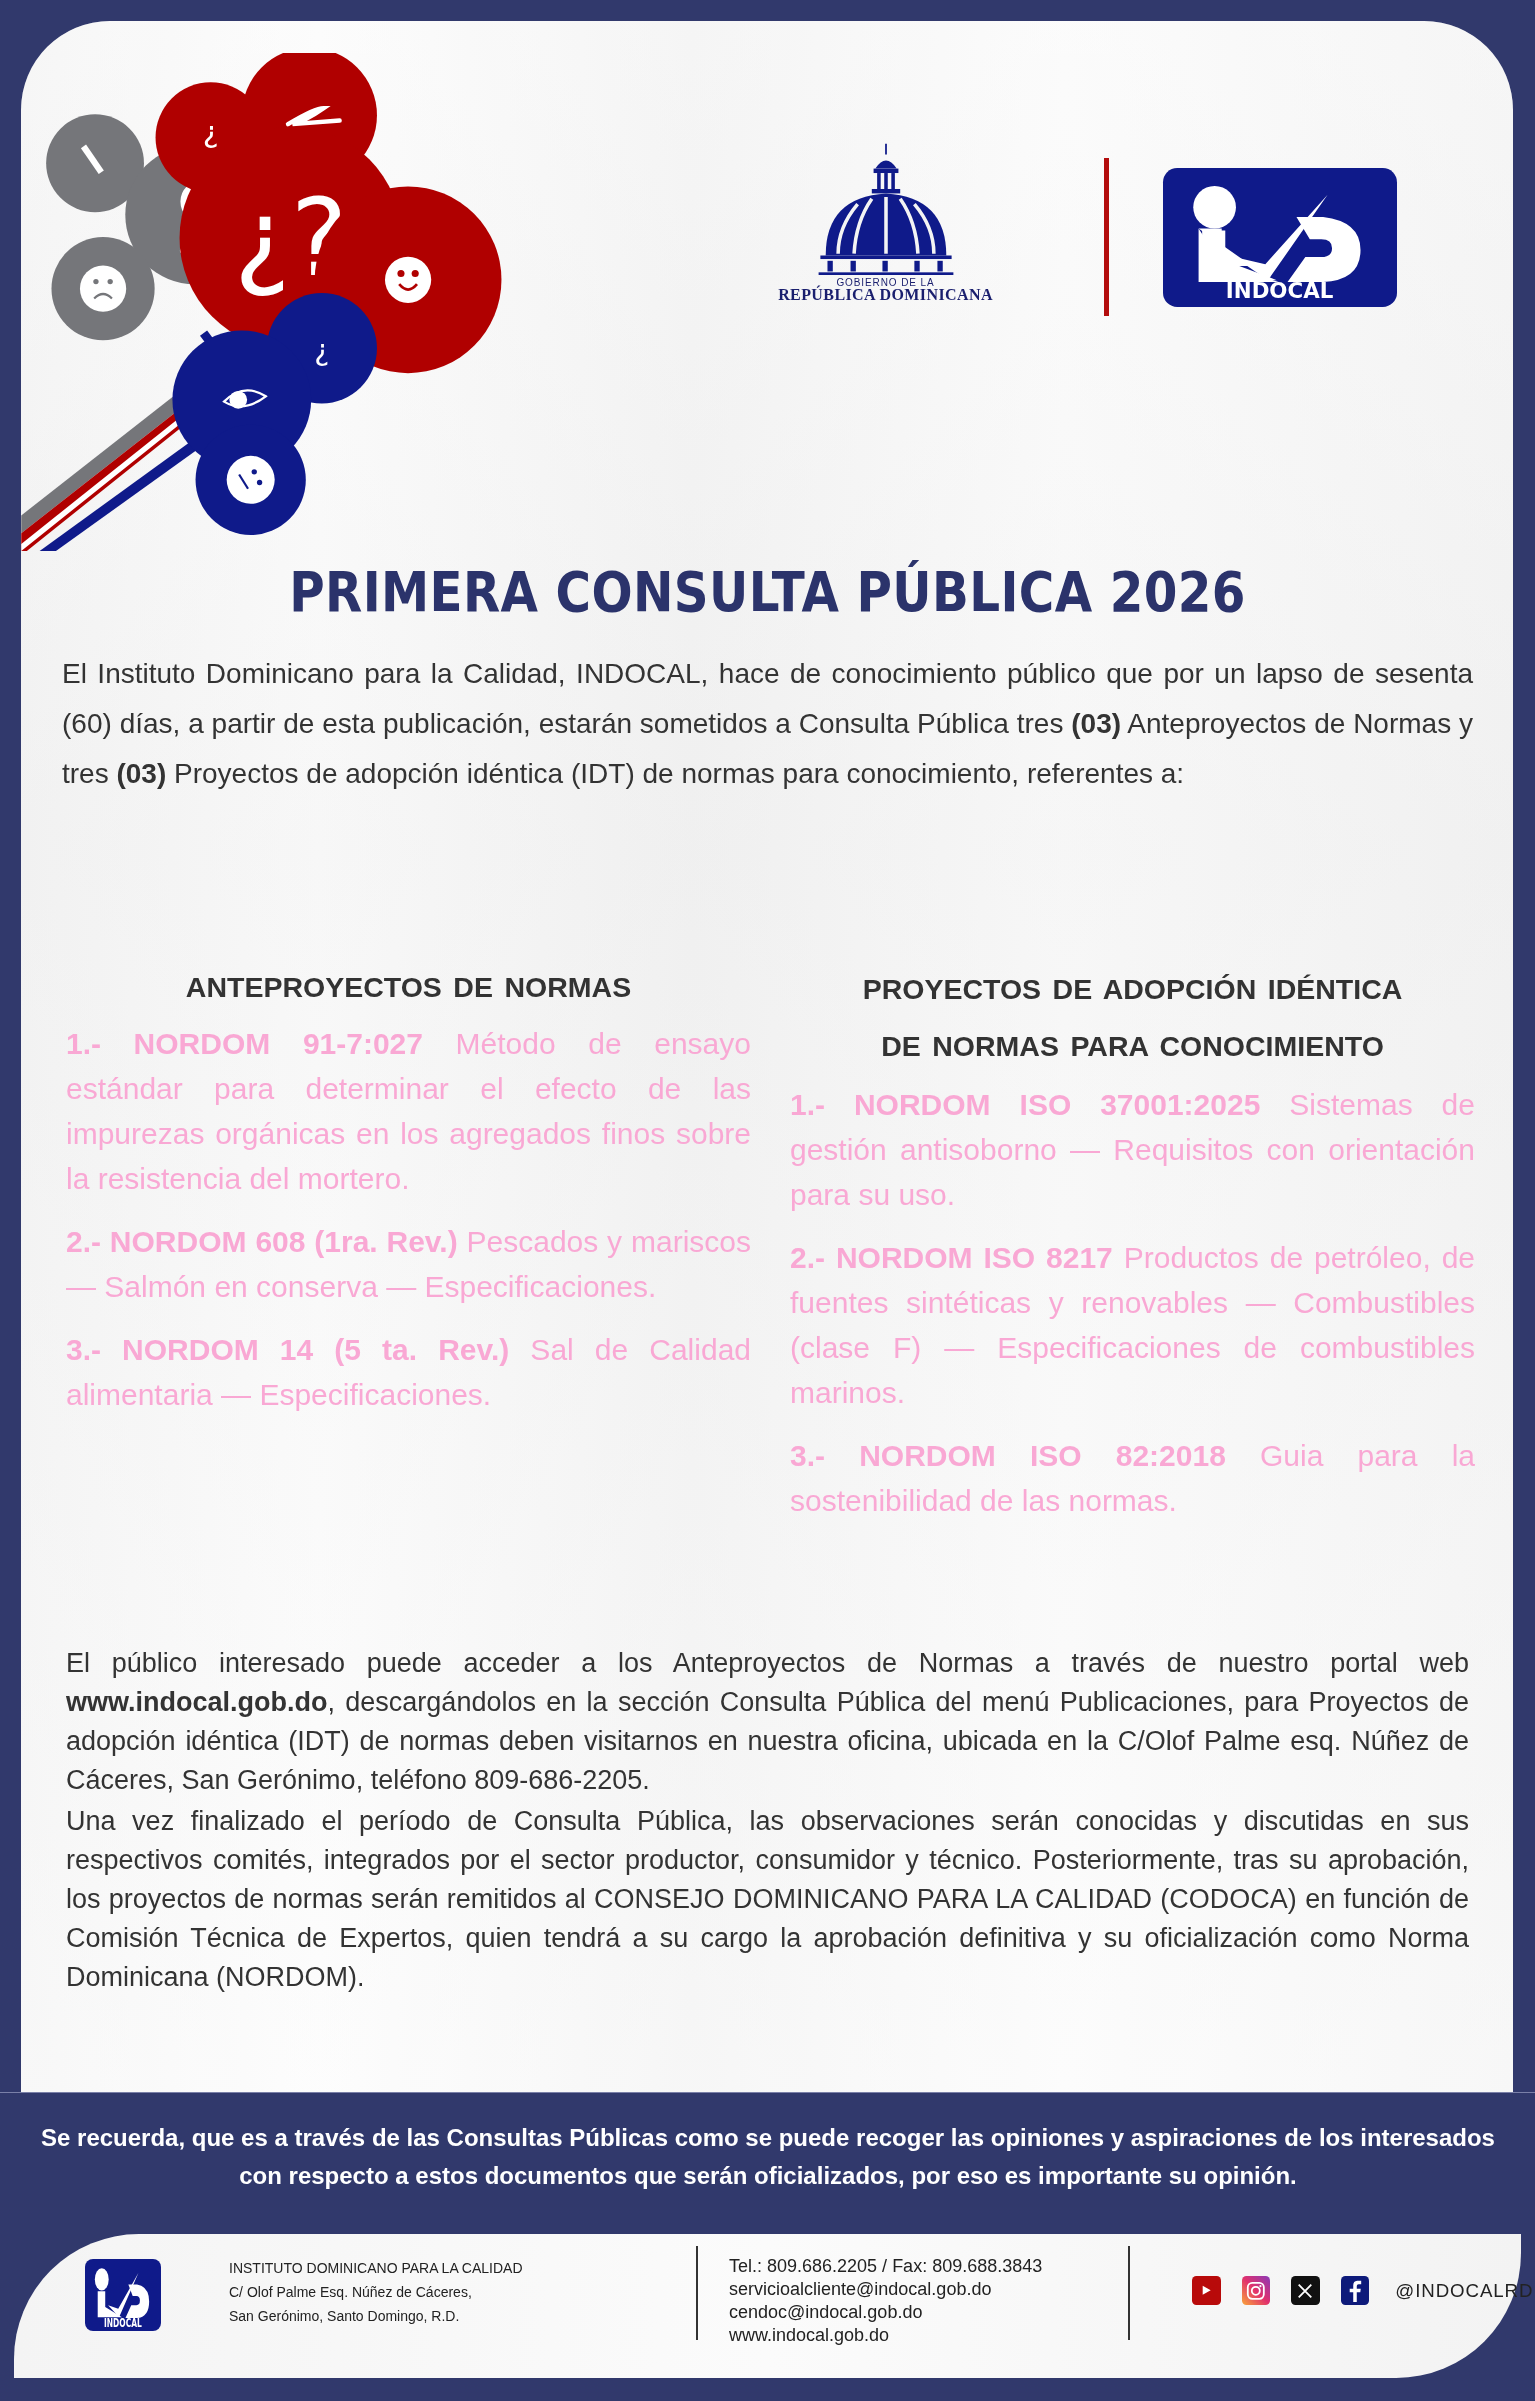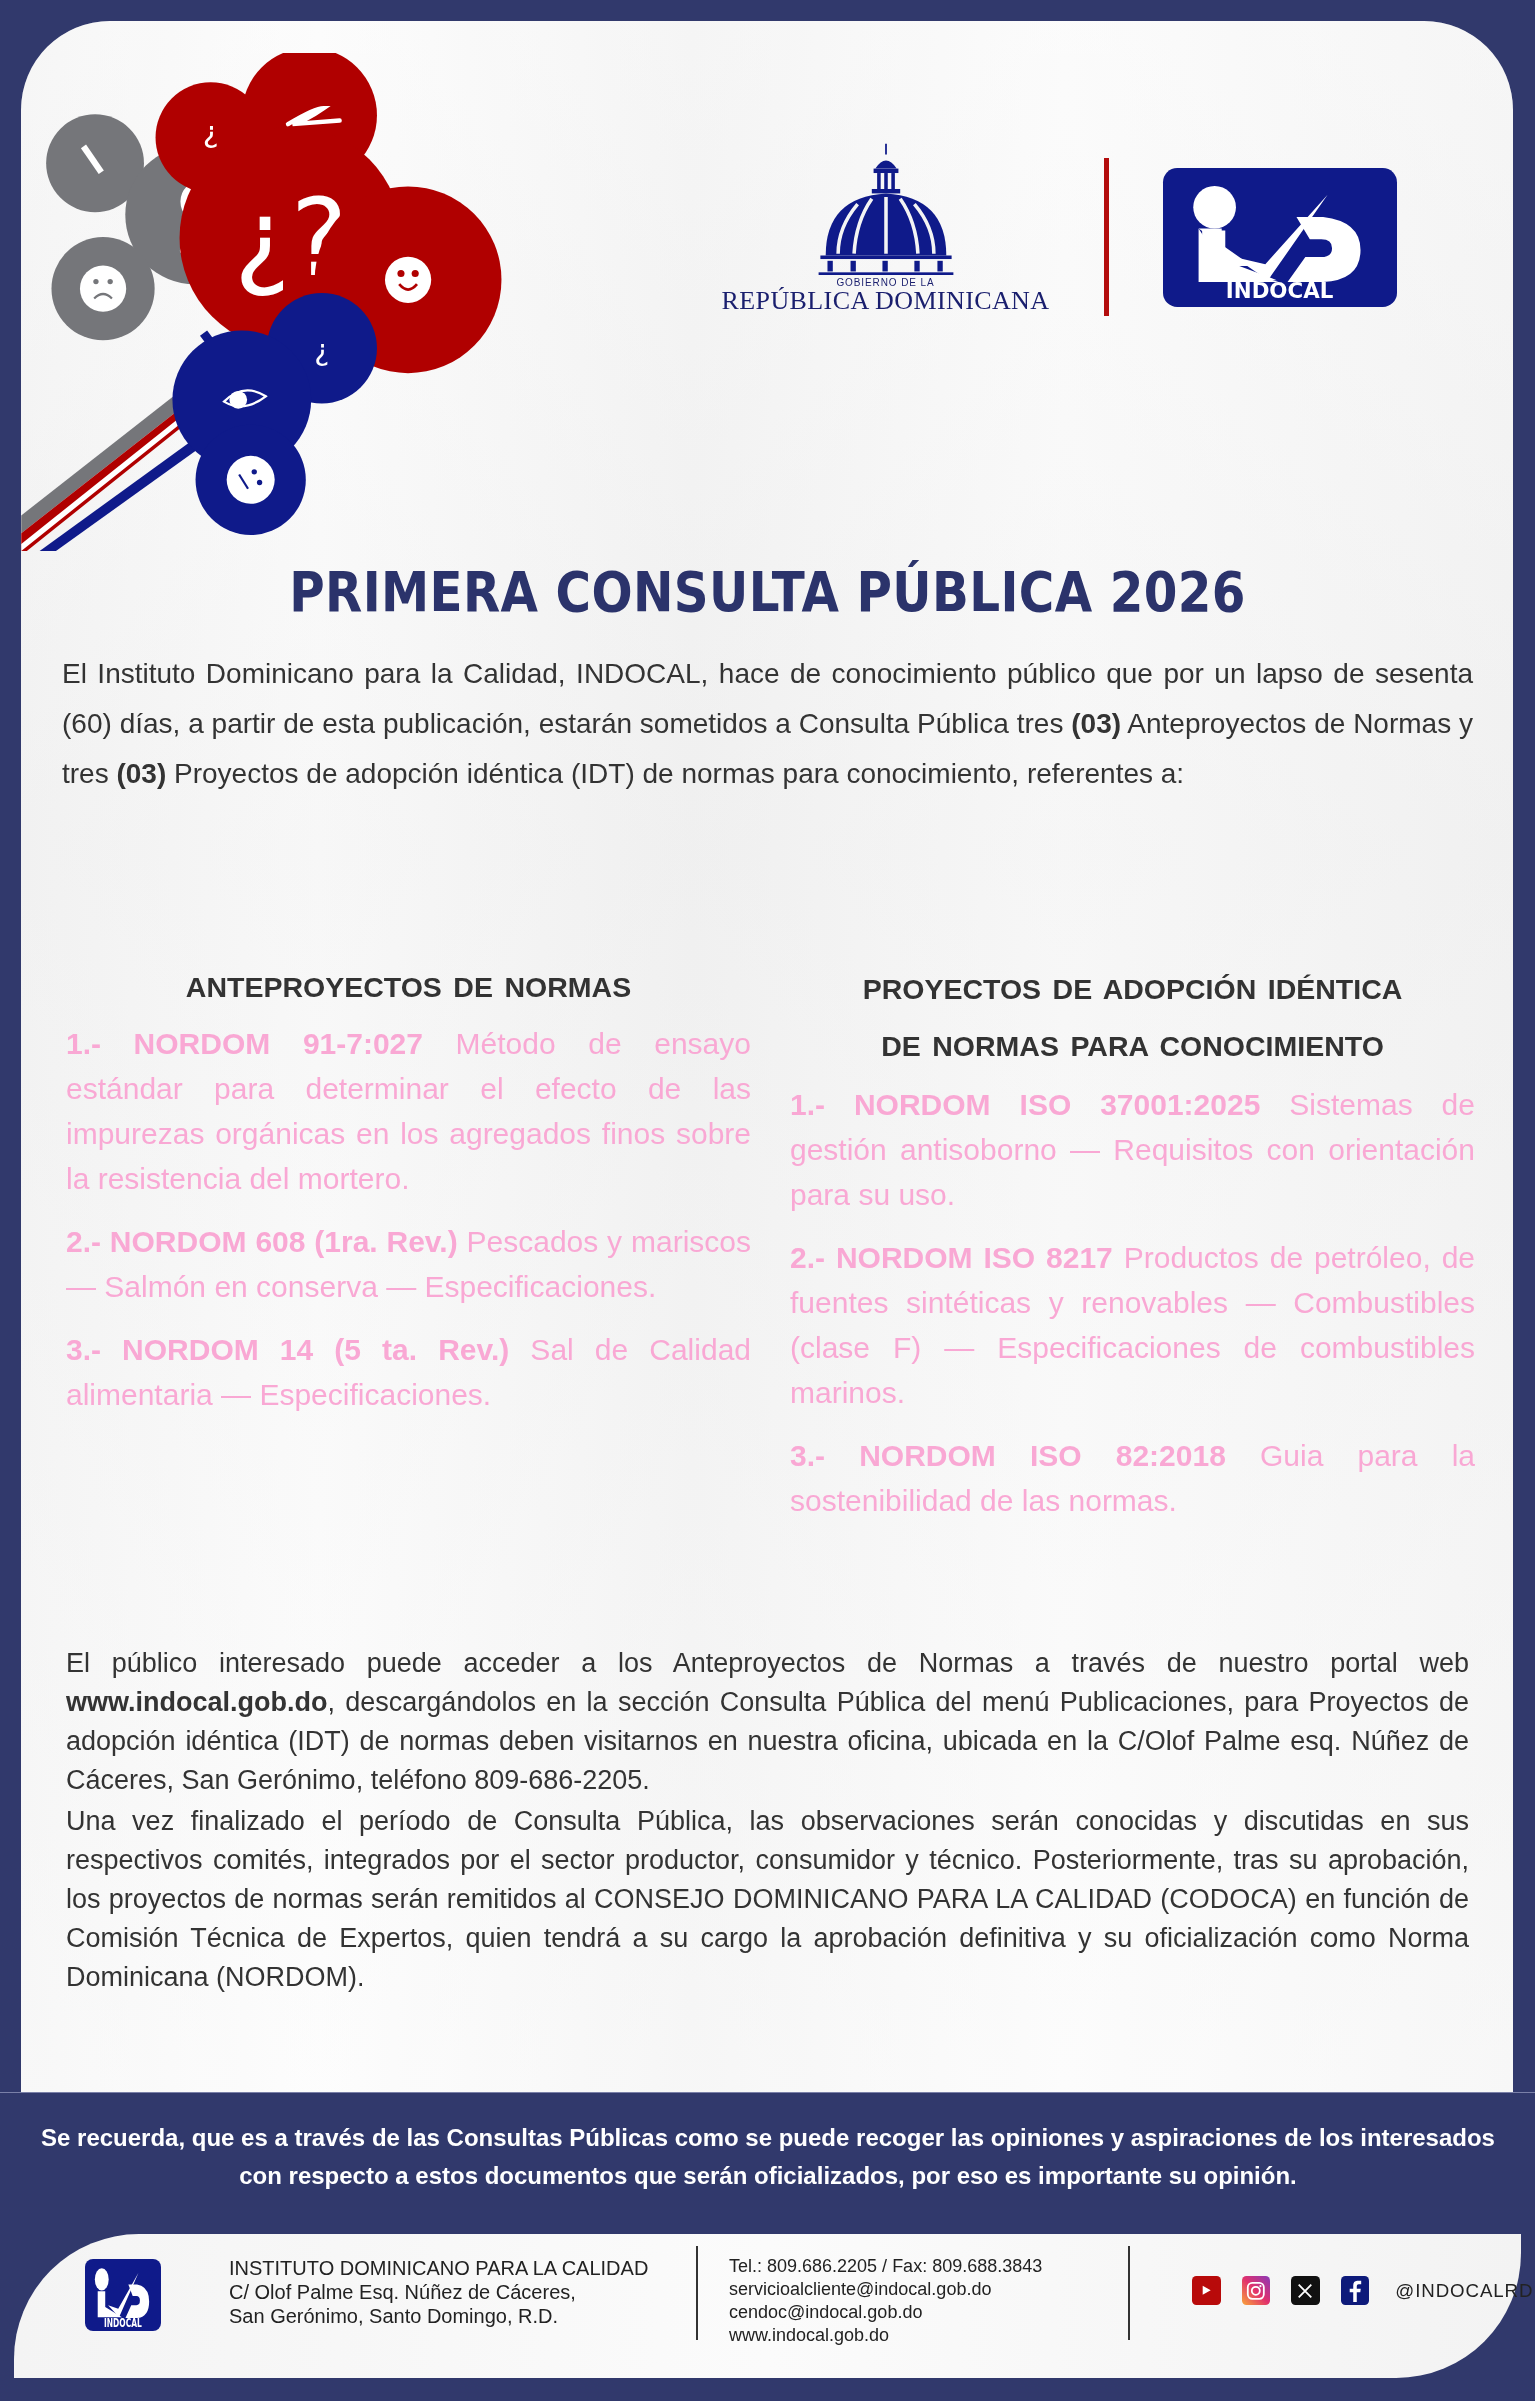--- a/index.html
+++ b/index.html
@@ -17,21 +17,21 @@
     background: linear-gradient(180deg, rgba(255,255,255,0.3) 0%, rgba(235,235,235,0.25) 40%, rgba(255,255,255,0.4) 100%);
     border-radius: inherit; pointer-events: none;
   }
 
   
   .molecule { position: absolute; left: 21.3px; top: 53px; width: 623px; height: 498px; }
 
   .gov-logo { position: absolute; left: 712px; top: 142px; width: 347px; height: 196px; text-align: center; }
   .gov-logo svg { display: block; margin: 0 auto; }
   .gov-line1 { font-family: "Liberation Sans", sans-serif; font-size: 10px; color: #1a1f6e; letter-spacing: 0.9px; margin-top: 1.8px; }
-  .gov-line2 { font-family: "Liberation Serif", serif; font-size: 26px; color: #1a1f6e; letter-spacing: 0.4px; margin-top: -1.8px; }
+  .gov-line2 { font-family: "Liberation Serif", serif; font-size: 16px; color: #1a1f6e; letter-spacing: 0.4px; margin-top: -1.8px; font-weight: bold; }
 
   .red-divider { position: absolute; left: 1104px; top: 158px; width: 5.3px; height: 158px; background: #b30d0d; }
 
   .indocal-logo {
     position: absolute; left: 1163px; top: 168px; width: 234px; height: 139px;
     background: #0f1a8a; border-radius: 14.2px;
   }
 
   .title {
     position: absolute; left: 0; width: 1535px; top: 560px; text-align: center;
@@ -68,21 +68,21 @@
     position: absolute; left: 36px; top: 2119px; width: 1464px; text-align: center;
     color: #fff; font-weight: bold; font-size: 24px; line-height: 38px;
   }
 
   .footer {
     position: absolute; left: 14.2px; top: 2234px; width: 1507px; height: 144px;
     background: linear-gradient(90deg, #f4f4f4, #fbfbfb 50%, #f3f3f3);
     border-radius: 125px 0 125px 0;
   }
   .footer-logo { position: absolute; left: 85px; top: 2259px; width: 76px; height: 72px; background: #0f1a8a; border-radius: 8px; }
-  .footer-org { position: absolute; left: 229px; top: 2256px; font-size: 20px; line-height: 24px; color: #222; }
+  .footer-org { position: absolute; left: 229px; top: 2256px; font-size: 14px; line-height: 24px; color: #222; }
   .footer-sep1 { position: absolute; left: 696px; top: 2246px; width: 1.8px; height: 94px; background: #333; }
   .footer-contact { position: absolute; left: 729px; top: 2255px; font-size: 18px; line-height: 23px; color: #222; }
   .footer-sep2 { position: absolute; left: 1128px; top: 2246px; width: 1.8px; height: 94px; background: #333; }
   .social { position: absolute; left: 1192px; top: 2276px; display: flex; gap: 21px; align-items: center; }
   .sicon { width: 28.5px; height: 29px; border-radius: 4.4px; display: flex; align-items: center; justify-content: center; }
   .handle { font-size: 18.7px; color: #222; margin-left: 5.3px; letter-spacing: 0.9px; }
 </style>
 </head>
 <body>
 

